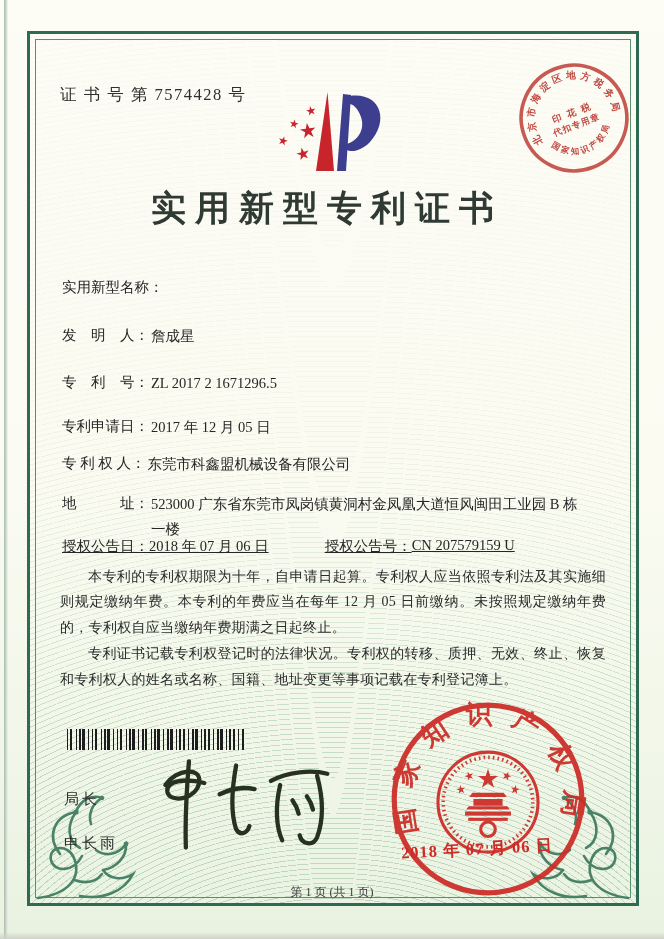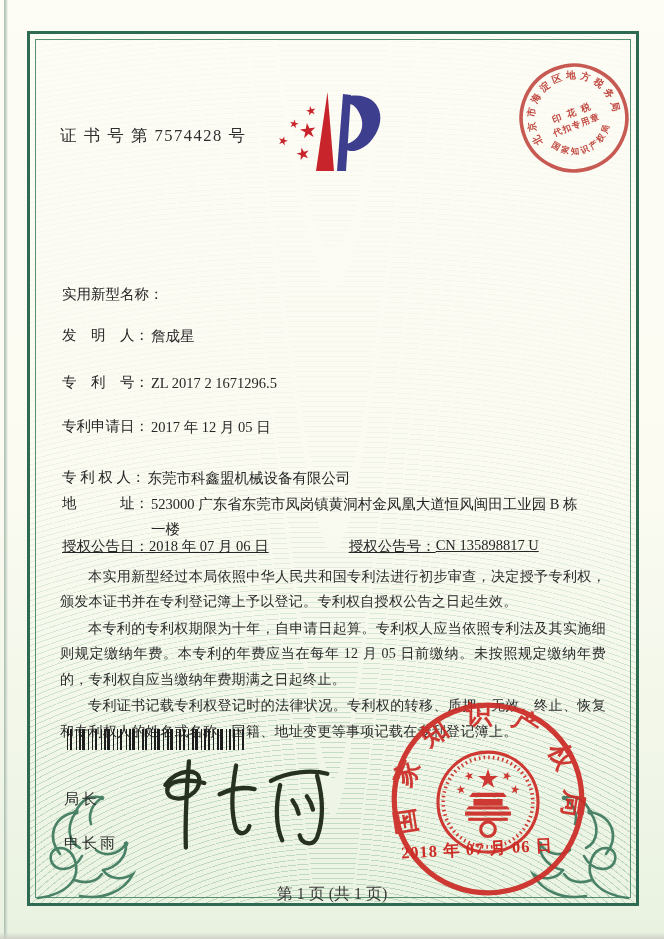--- a/index.html
+++ b/index.html
@@ -21,43 +21,43 @@
   .border-outer{position:absolute;left:27px;right:25px;top:31px;bottom:33px;
     border:3px solid #2f6a52;}
   .border-inner{position:absolute;left:35px;right:33px;top:39px;bottom:41px;
     border:1px solid #579070;}
   
   .guilloche{position:absolute;left:30px;right:28px;top:34px;bottom:36px;pointer-events:none;
     background:repeating-radial-gradient(ellipse 130% 65% at 50% 118%,
       rgba(116,173,130,.38) 0 1.2px, rgba(255,255,255,0) 1.2px 7px);
     -webkit-mask-image:linear-gradient(180deg,rgba(0,0,0,.10) 0%,rgba(0,0,0,.14) 40%,rgba(0,0,0,.45) 62%,rgba(0,0,0,.95) 82%,#000 100%);
     mask-image:linear-gradient(180deg,rgba(0,0,0,.10) 0%,rgba(0,0,0,.14) 40%,rgba(0,0,0,.45) 62%,rgba(0,0,0,.95) 82%,#000 100%);}
-  .cert-no{position:absolute;left:60px;top:84px;font-size:16.5px;color:#2f2f2f;letter-spacing:1.5px;margin-top:41px;}
+  .cert-no{position:absolute;left:60px;top:84px;font-size:16.5px;color:#2f2f2f;letter-spacing:1.5px;}
   .logo{position:absolute;left:250px;top:74px;width:178px;height:108px;}
   .tax-stamp{position:absolute;left:514px;top:58px;width:120px;height:120px;
     transform:rotate(-21deg);opacity:.92;}
   .title{position:absolute;left:0;right:10px;top:185px;text-align:center;
     font-size:35px;font-weight:700;letter-spacing:9px;color:#2e3a33;}
   .fields{position:absolute;left:62px;top:268px;width:546px;font-size:14.5px;color:#262626;}
   .frow{position:absolute;left:0;display:flex;align-items:flex-start;line-height:1.55;}
   .frow .lbl{flex:0 0 auto;white-space:pre;}
   .frow .val{margin-left:2px;max-width:440px;line-height:1.72;}
   .grant-row{position:absolute;left:0;top:269px;width:546px;display:flex;text-decoration:underline;}
-  .grant-right{margin-left:80px;display:flex;text-align:right;}
+  .grant-right{margin-left:56px;display:flex;text-align:right;}
   .paras{position:absolute;left:60px;top:564px;width:546px;font-size:14px;color:#2b2b2b;}
   .paras p{margin:0 0 1px 0;text-indent:2em;line-height:1.82;text-align:justify;letter-spacing:.3px;}
   .barcode{position:absolute;left:67px;top:729px;width:178px;height:21px;
     background:repeating-linear-gradient(90deg,#1d1d1d 0 1.5px,transparent 1.5px 3px,#1d1d1d 3px 5.5px,transparent 5.5px 9px,#1d1d1d 9px 10px,transparent 10px 12.5px);}
   .signer{position:absolute;left:64px;top:790px;font-size:15px;color:#2c2c2c;letter-spacing:3px;}
   .signer .name{margin-top:25px;}
   .autograph{position:absolute;left:150px;top:752px;width:205px;height:105px;}
   .official-seal{position:absolute;left:389px;top:700px;width:198px;height:198px;opacity:.93;}
   .seal-date{position:absolute;left:401px;top:838px;width:170px;font-size:16.5px;color:#cd2b26;
     letter-spacing:1px;transform:rotate(-3deg);font-weight:600;}
-  .footer{position:absolute;left:0;right:0;top:884px;text-align:center;font-size:16px;color:#3a3a3a;}
+  .footer{position:absolute;left:0;right:0;top:884px;text-align:center;font-size:12px;color:#3a3a3a;}
   .flourish{position:absolute;width:118px;height:118px;}
   .flourish.bl{left:30px;top:786px;}
   .flourish.br{right:28px;top:786px;transform:scaleX(-1);}
   svg text{font-family:"Liberation Serif","DejaVu Serif",serif;}
 </style>
 </head>
 <body>
 
 <div class="paper">
 
@@ -125,57 +125,57 @@
     <text font-size="16" letter-spacing="6.5" fill="#bb3a32" font-weight="600">
       <textPath href="#taxArcTop" startOffset="50%" text-anchor="middle">北京市海淀区地方税务局</textPath>
     </text>
     <text x="100" y="96" text-anchor="middle" font-size="15.5" letter-spacing="3" fill="#bb3a32" font-weight="700">印 花 税</text>
     <text x="100" y="117" text-anchor="middle" font-size="14.5" letter-spacing="2" fill="#bb3a32" font-weight="700">代扣专用章</text>
     <text font-size="14" letter-spacing="4" fill="#bb3a32" font-weight="600">
       <textPath href="#taxArcBot" startOffset="50%" text-anchor="middle">国家知识产权局</textPath>
     </text>
   </svg>
 
+  <div class="title">实用新型专利证书</div>
 
   <div class="fields">
-    <div class="frow" style="top:15px">
+    <div class="frow" style="top:8px">
       <span class="lbl">实用新型名称：</span>
     </div>
     <div class="frow" style="top:56px">
       <span class="lbl">发　明　人：</span>
       <span class="val">詹成星</span>
     </div>
     <div class="frow" style="top:103px">
       <span class="lbl">专　利　号：</span>
       <span class="val">ZL 2017 2 1671296.5</span>
     </div>
     <div class="frow" style="top:147px">
       <span class="lbl">专利申请日：</span>
       <span class="val">2017 年 12 月 05 日</span>
     </div>
-    <div class="frow" style="top:198px">
+    <div class="frow" style="top:184px">
       <span class="lbl">专 利 权 人：</span>
       <span class="val">东莞市科鑫盟机械设备有限公司</span>
     </div>
     <div class="frow" style="top:224px">
       <span class="lbl">地　　　址：</span>
       <span class="val">523000 广东省东莞市凤岗镇黄洞村金凤凰大道恒风闽田工业园 B 栋一楼</span>
     </div>
     <div class="grant-row">
       <span class="lbl">授权公告日：</span>
       <span>2018 年 07 月 06 日</span>
       <span class="grant-right">
         <span class="lbl">授权公告号：</span>
-        <span>CN 135898817 U</span>
+        <span>CN 207579159 U</span>
       </span>
     </div>
   </div>
 
   <div class="paras">
-    <p>本实用新型经过本局依照中华人民共和国专利法进行初步审查，决定授予专利权，颁发本证书并在专利登记簿上予以登记。专利权自授权公告之日起生效。</p>
     <p>本专利的专利权期限为十年，自申请日起算。专利权人应当依照专利法及其实施细则规定缴纳年费。本专利的年费应当在每年 12 月 05 日前缴纳。未按照规定缴纳年费的，专利权自应当缴纳年费期满之日起终止。</p>
     <p>专利证书记载专利权登记时的法律状况。专利权的转移、质押、无效、终止、恢复和专利权人的姓名或名称、国籍、地址变更等事项记载在专利登记簿上。</p>
   </div>
 
   <div class="barcode"></div>
 
   <div class="signer">
     <div>局长</div>
     <div class="name">申长雨</div>
   </div>

